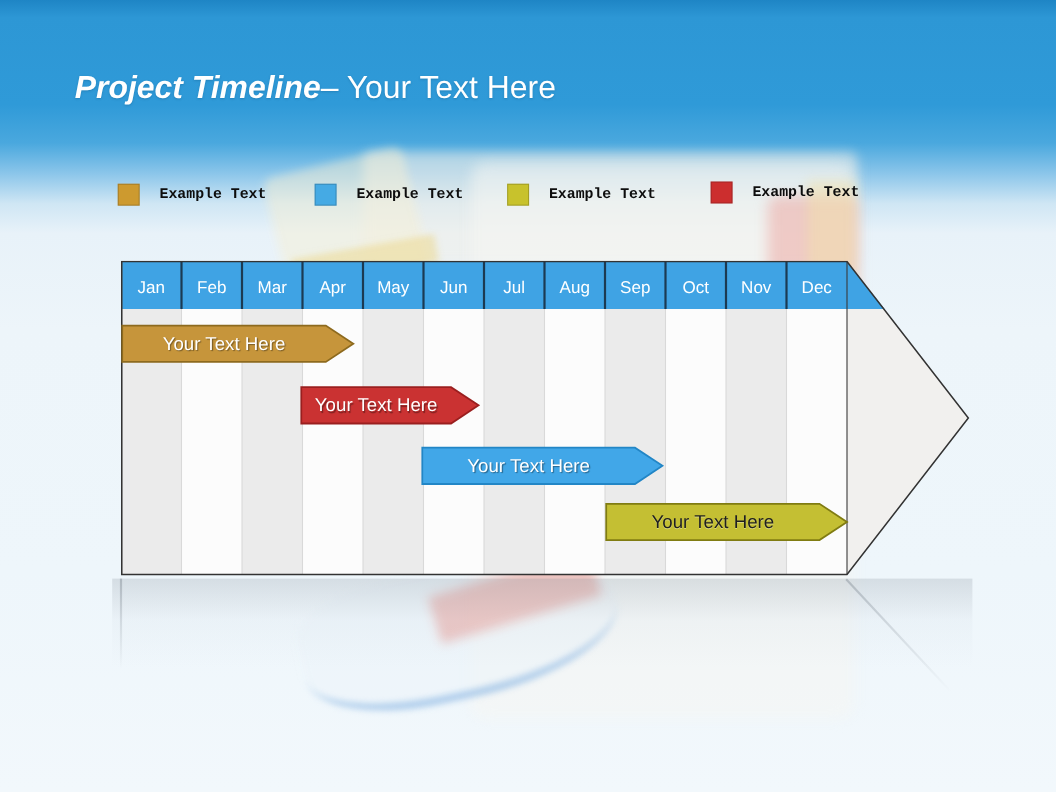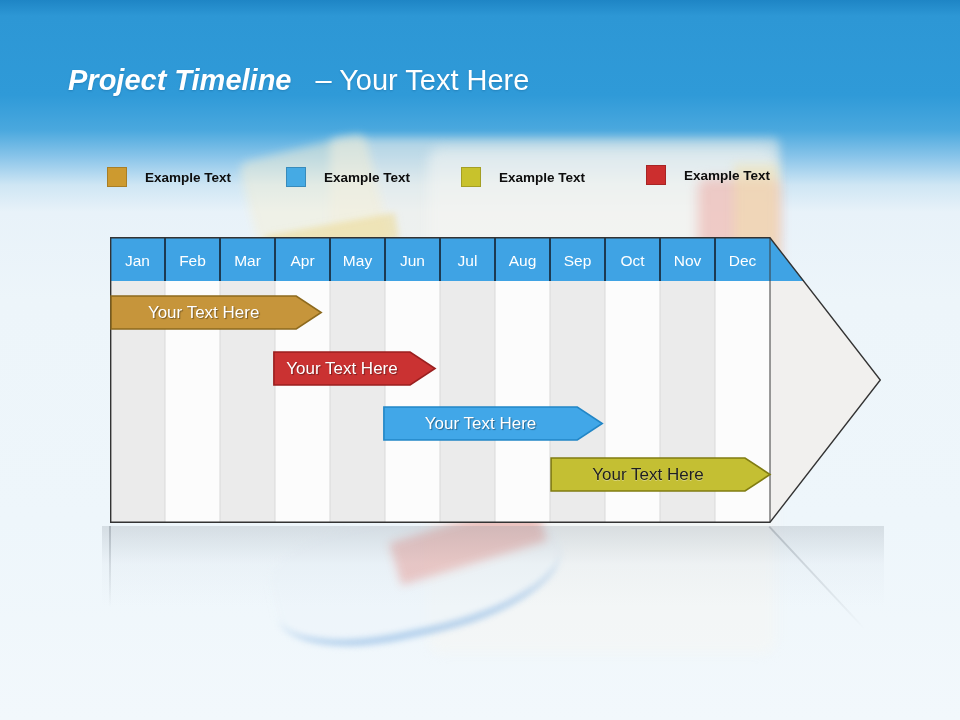--- a/index.html
+++ b/index.html
@@ -30,24 +30,24 @@
   .gb-table-reflection{left:102px;top:526px;width:782px;height:95px;background:linear-gradient(180deg,rgba(140,150,160,.26),rgba(200,210,220,.12) 40%,rgba(255,255,255,0) 85%);}
   .gb-refl-left-line{left:109px;top:526px;width:2px;height:82px;background:linear-gradient(180deg,rgba(100,110,120,.35),rgba(255,255,255,0));}
   .gb-refl-diag-line{left:770px;top:526px;width:140px;height:2px;background:linear-gradient(90deg,rgba(120,130,140,.4),rgba(255,255,255,0));transform:rotate(47deg);transform-origin:0 0;}
   
   .title{
     position:absolute;left:68px;top:61px;z-index:3;
     font-size:29px;line-height:38px;color:#ffffff;
     text-shadow:0 1px 2px rgba(0,60,100,.25);white-space:nowrap;
   }
   .title .t-main{font-weight:bold;font-style:italic;}
-  .title .t-sub{font-weight:normal;margin-left:24px;}
+  .title .t-sub{font-weight:normal;margin-left:0;}
   
   .legend{position:absolute;left:0;top:165px;width:960px;height:28px;z-index:3;}
-  .legend-item{position:absolute;display:flex;align-items:center;gap:18px;height:24px;}
+  .legend-item{position:absolute;display:flex;align-items:center;gap:18px;height:24px;font-family:Liberation Mono, monospace;}
   .legend-swatch{width:20px;height:20px;flex:0 0 20px;border:1px solid rgba(0,0,0,.18);box-sizing:border-box;}
   .legend-label{font-size:13.5px;font-weight:bold;color:#0d0d0d;white-space:nowrap;}
   .legend-item:nth-child(1){left:107px;}
   .legend-item:nth-child(2){left:286px;}
   .legend-item:nth-child(3){left:461px;}
   .legend-item:nth-child(4){left:646px;top:-2px;}
   
   #timeline{position:absolute;left:110px;top:237px;z-index:2;}
   .month-label{font-family:"Liberation Sans",sans-serif;font-size:15.5px;fill:#ffffff;text-anchor:middle;}
   .bar-label{font-family:"Liberation Sans",sans-serif;font-size:17px;text-anchor:middle;}

